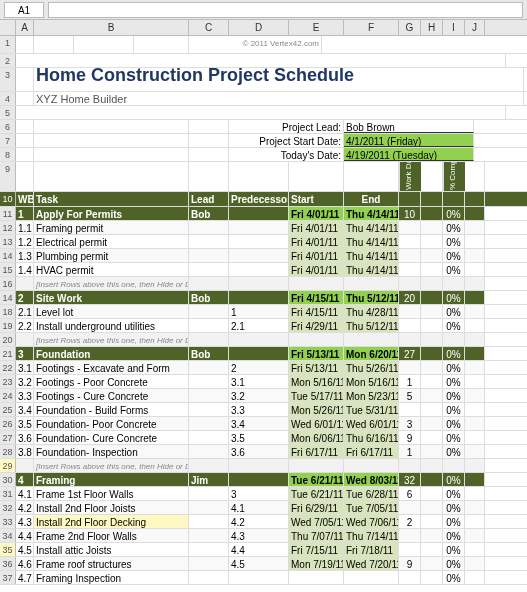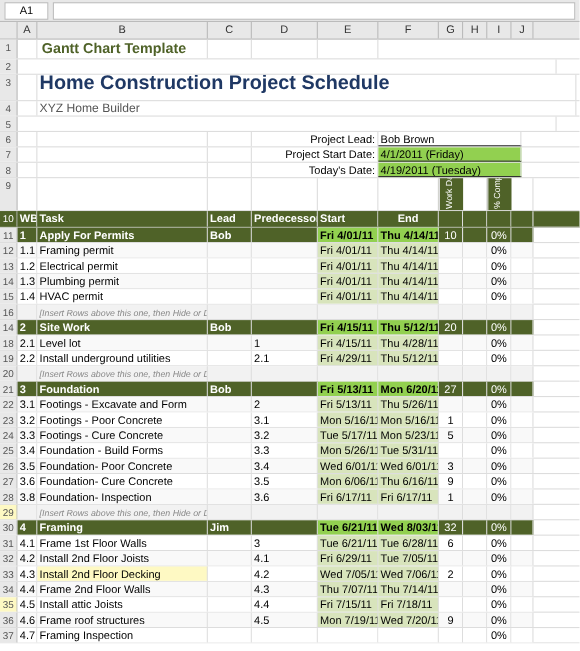--- a/index.html
+++ b/index.html
@@ -144,24 +144,24 @@
     <div class="col-header col-f">F</div>
     <div class="col-header col-g">G</div>
     <div class="col-header col-h">H</div>
     <div class="col-header col-i">I</div>
     <div class="col-header col-j">J</div>
   </div>
 
   <div class="row" style="height:18px;">
     <div class="row-num">1</div>
     <div class="cell col-a"></div>
-    <div class="cell col-b gantt-template-label" style="font-size:13px;font-weight:bold;color:#4f6228;">Gantt Chart Template</div>
     <div class="cell col-c"></div>
     <div class="cell col-d"></div>
     <div class="cell col-e"></div>
+    <div class="cell" style="width:133px;text-align:right;font-size:8px;color:#888;">© 2011 Vertex42.com</div>
   </div>
 
   <div class="row" style="height:6px;">
     <div class="row-num">2</div>
     <div class="cell" style="width:490px;"></div>
   </div>
 
   <div class="row" style="height:24px;">
     <div class="row-num">3</div>
     <div class="cell col-a"></div>

